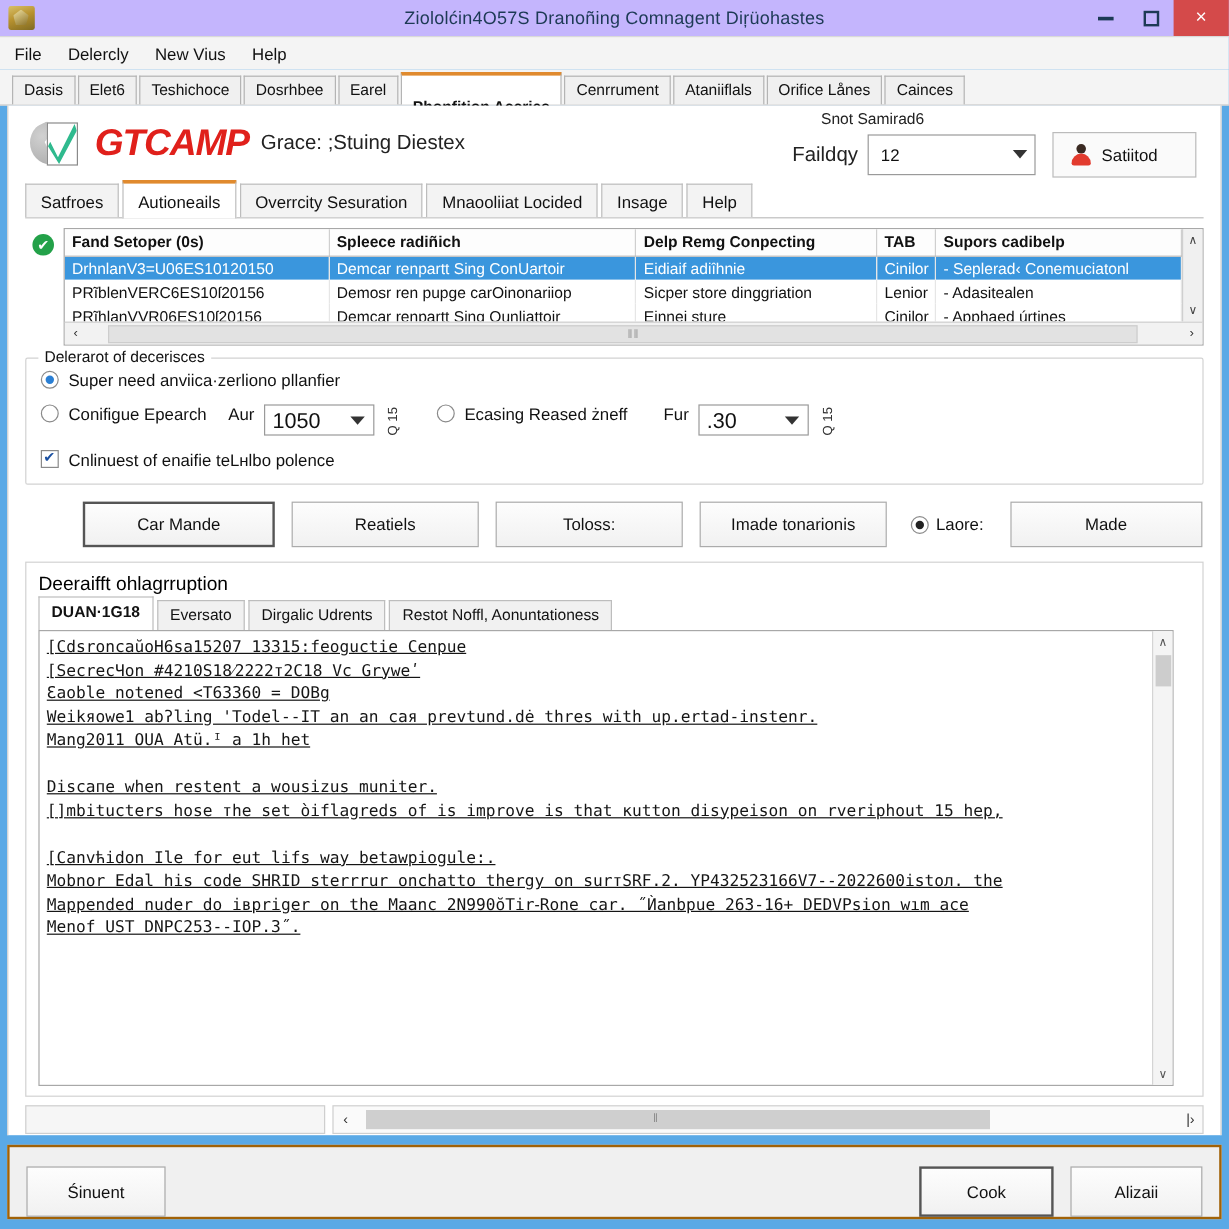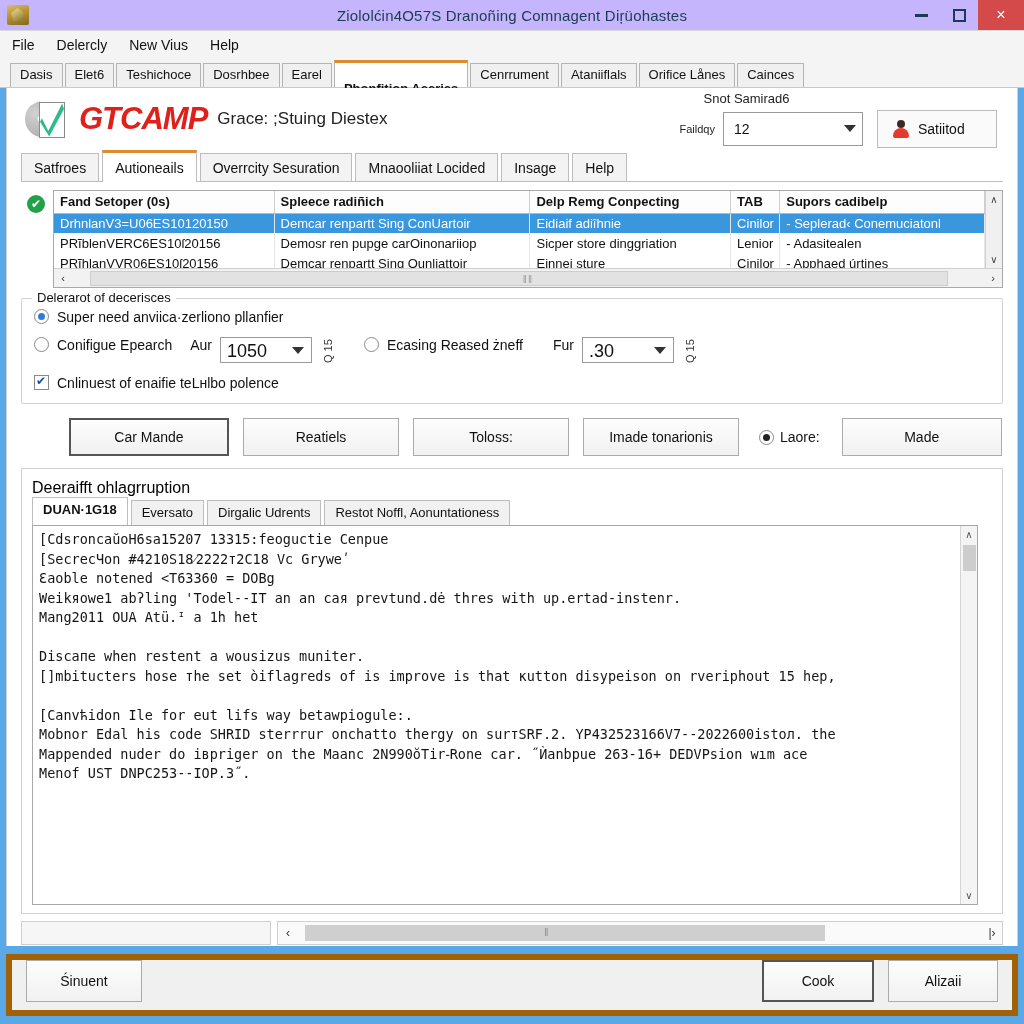--- a/index.html
+++ b/index.html
@@ -193,21 +193,21 @@
   .header-status {
     font-size: 13px;
     color: #222;
     margin-left: 24px;
   }
   .header-row2 {
     display: flex;
     align-items: center;
     gap: 8px;
   }
-  .header-label { font-size: 11px; color: #222; }
+  .header-label { font-size: 17px; color: #222; }
   .combo {
     width: 140px; height: 34px;
     border: 1px solid #9a9a9a;
     background: #fff;
     display: flex; align-items: center;
     padding: 0 6px 0 10px;
     font-size: 14px;
     color: #111;
     position: relative;
   }
@@ -510,20 +510,21 @@
   .logtext {
     flex: 1 1 auto;
     padding: 4px 6px;
     font-family: "DejaVu Sans Mono", monospace;
     font-size: 13.5px;
     line-height: 19.5px;
     color: #151515;
     white-space: pre;
     overflow: hidden;
     min-width: 0;
+    text-decoration: underline;
   }
   .logscroll {
     width: 17px; background: #f4f4f4;
     border-left: 1px solid #d4d4d4;
     display: flex; flex-direction: column; justify-content: space-between;
     align-items: center;
     flex: 0 0 auto;
   }
   .logscroll .arrow { font-size: 10px; color: #555; padding: 3px 0; }
   .logscroll .thumb {
@@ -558,23 +559,23 @@
   .log-hbar .grip {
     position: absolute; left: 36%; top: 3px;
     color: #8b8b8b; font-size: 10px;
   }
 
   
   .footer {
     height: 62px;
     margin: 8px 6px 8px 6px;
     background: #f0f0f0;
-    border: 6px solid #a16207;
-    display: flex;
-    align-items: flex-start;
+    border: 2px solid #a16207;
+    display: flex;
+    align-items: flex-end;
     padding: 0 14px;
     flex: 0 0 auto;
   }
   .footer .btn { height: 42px; }
   .fbtn-left { width: 116px; }
   .fbtn-ok { width: 112px; margin-left: auto; }
   .fbtn-cancel { width: 110px; margin-left: 14px; }
 </style>
 </head>
 <body>

